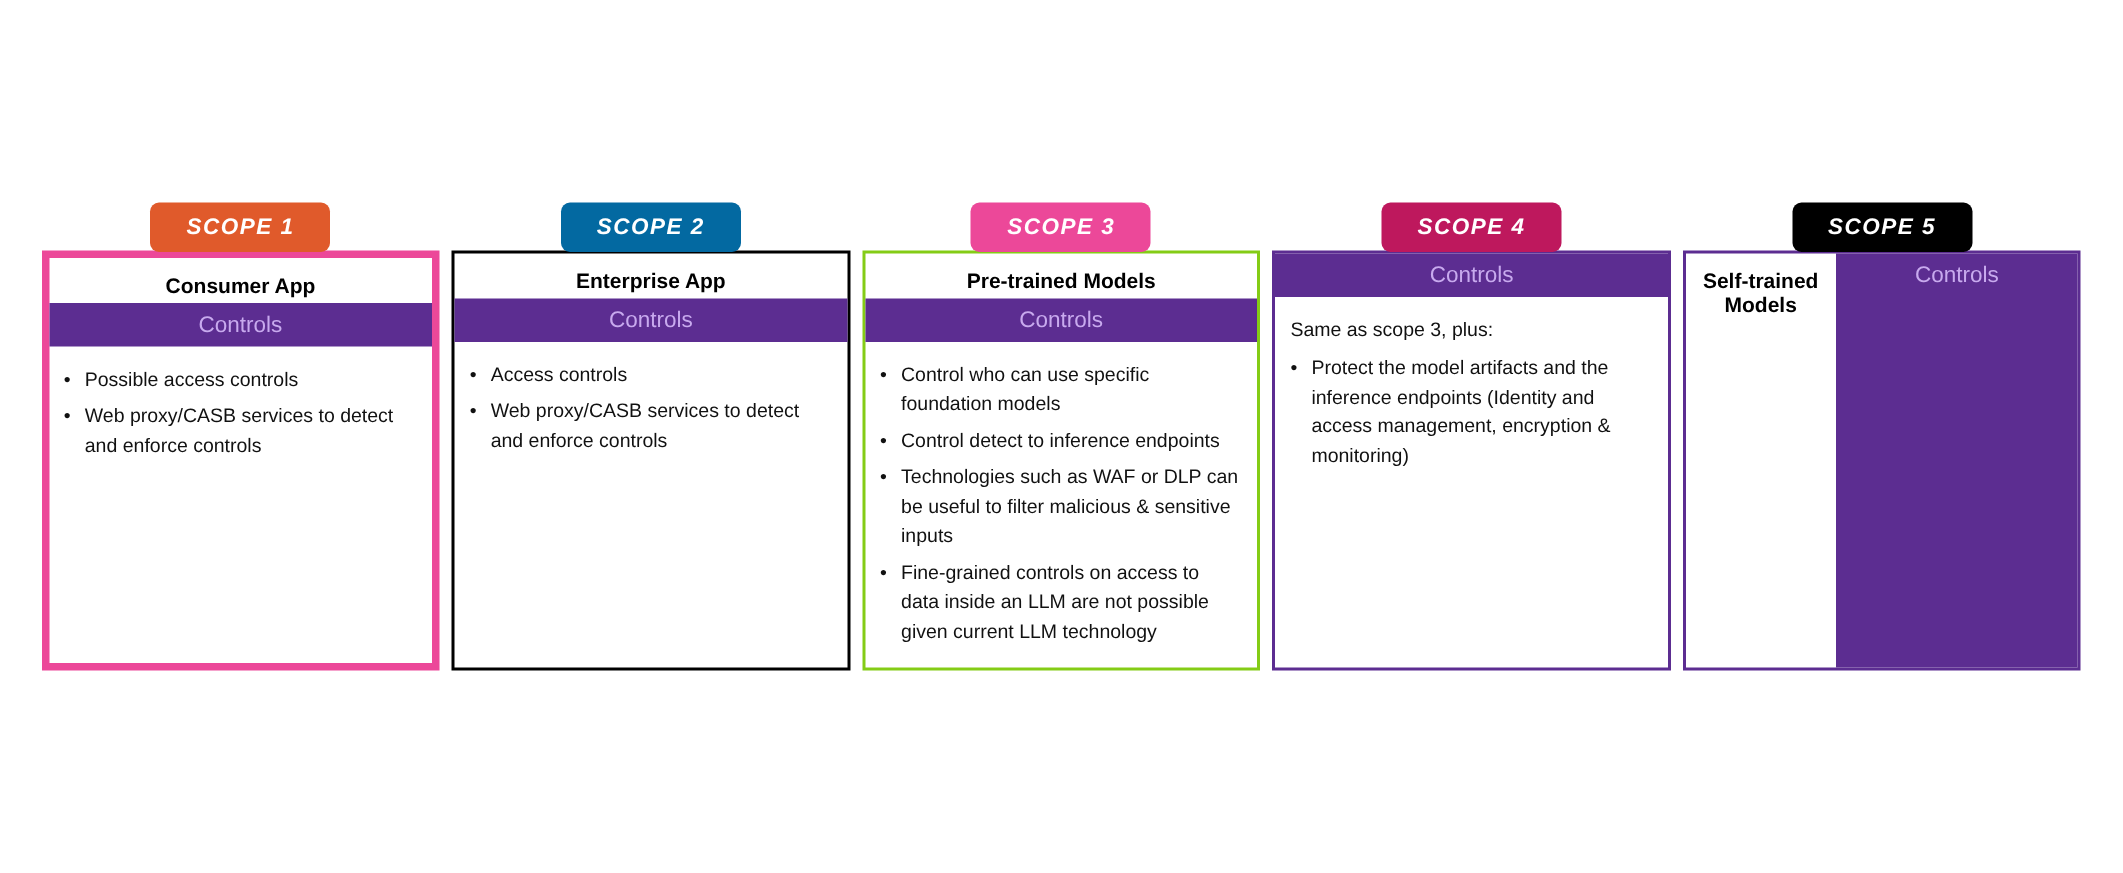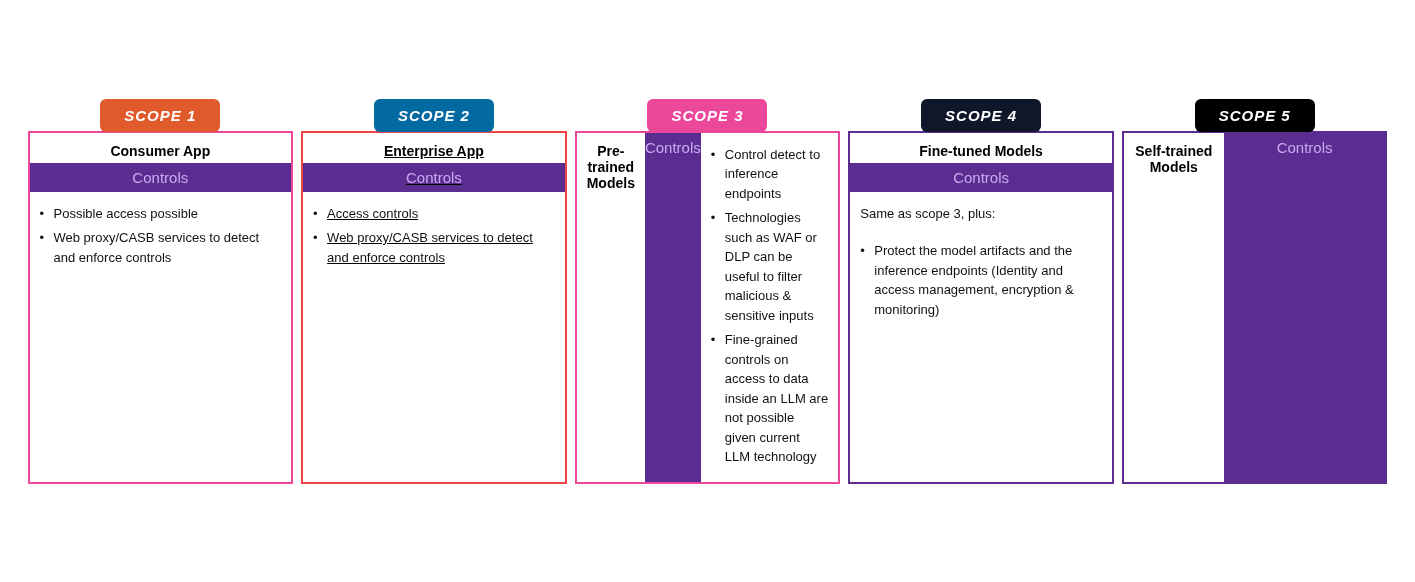--- a/index.html
+++ b/index.html
@@ -24,21 +24,21 @@
       padding: 8px 18px;
       text-align: center;
       border-radius: 6px;
       min-width: 120px;
       text-transform: uppercase;
       font-style: italic;
     }
     .scope1-badge { background: #e05a2b; }
     .scope2-badge { background: #0369a1; }
     .scope3-badge { background: #ec4899; }
-    .scope4-badge { background: #0f172a; }
+    .scope4-badge { background: #be185d; }
     .scope5-badge { background: #000000; }
 
     .scopes-grid {
       display: flex;
       width: 100%;
       gap: 8px;
     }
 
     .col {
       flex: 1;
@@ -105,74 +105,74 @@
 </head>
 <body>
 
 <div class="diagram">
   <div class="scopes-grid">
 
     <div class="col">
       <div class="badge-wrapper">
         <div class="scope-badge scope1-badge">SCOPE 1</div>
       </div>
-      <div class="inner-box" style="border: 2px solid #ec4899; margin-top: -1px; flex:1; display:flex; flex-direction:column;">
+      <div class="inner-box" style="border: 5px solid #ec4899; margin-top: -1px; flex:1; display:flex; flex-direction:column;">
         <div class="subtitle-row">Consumer App</div>
         <div class="controls-full" style="background:#5c2d91; color:#c8aaee; text-align:center; font-size:15px; padding:6px 0; width:100%;">Controls</div>
         <div class="col-content">
           <ul>
-            <li><span>Possible access possible</span></li>
+            <li><span>Possible access controls</span></li>
             <li><span>Web proxy/CASB services to detect and enforce controls</span></li>
           </ul>
         </div>
       </div>
     </div>
 
     <div class="col">
       <div class="badge-wrapper">
         <div class="scope-badge scope2-badge">SCOPE 2</div>
       </div>
-      <div class="inner-box" style="border: 2px solid #ef4444; margin-top: -1px; flex:1; display:flex; text-decoration:underline;">
+      <div class="inner-box" style="border: 2px solid #000000; margin-top: -1px; flex:1; display:flex; ">
         <div class="subtitle-row">Enterprise App</div>
         <div class="controls-full" style="background:#5c2d91; color:#c8aaee; text-align:center; font-size:15px; padding:6px 0; width:100%;">Controls</div>
         <div class="col-content">
           <ul>
             <li><span>Access controls</span></li>
             <li><span>Web proxy/CASB services to detect and enforce controls</span></li>
           </ul>
         </div>
       </div>
     </div>
 
     <div class="col">
       <div class="badge-wrapper">
         <div class="scope-badge scope3-badge">SCOPE 3</div>
       </div>
-      <div class="inner-box" style="border: 2px solid #ec4899; margin-top: -1px; flex:1; display:flex; flex-direction:row;">
+      <div class="inner-box" style="border: 2px solid #84cc16; margin-top: -1px; flex:1; display:flex; flex-direction:column;">
         <div class="subtitle-row">Pre-trained Models</div>
         <div class="controls-full" style="background:#5c2d91; color:#c8aaee; text-align:center; font-size:15px; padding:6px 0; width:100%;">Controls</div>
         <div class="col-content">
           <ul>
+            <li><span>Control who can use specific foundation models</span></li>
             <li><span>Control detect to inference endpoints</span></li>
             <li><span>Technologies such as WAF or DLP can be useful to filter malicious &amp; sensitive inputs</span></li>
             <li><span>Fine-grained controls on access to data inside an LLM are not possible given current LLM technology</span></li>
           </ul>
         </div>
       </div>
     </div>
 
     <div class="col">
       <div class="badge-wrapper">
         <div class="scope-badge scope4-badge">SCOPE 4</div>
       </div>
       <div class="inner-box" style="border: 2px solid #5c2d91; margin-top: -1px; flex:1; display:flex; flex-direction:column;">
-        <div class="subtitle-row">Fine-tuned Models</div>
         <div class="controls-full" style="background:#5c2d91; color:#c8aaee; text-align:center; font-size:15px; padding:6px 0; width:100%;">Controls</div>
         <div class="col-content">
-          <p class="plain-text" style="margin-bottom:18px;">Same as scope 3, plus:</p>
+          <p class="plain-text" style="margin-bottom:6px;">Same as scope 3, plus:</p>
           <ul>
             <li><span>Protect the model artifacts and the inference endpoints (Identity and access management, encryption &amp; monitoring)</span></li>
           </ul>
         </div>
       </div>
     </div>
 
     <div class="col">
       <div class="badge-wrapper">
         <div class="scope-badge scope5-badge">SCOPE 5</div>

